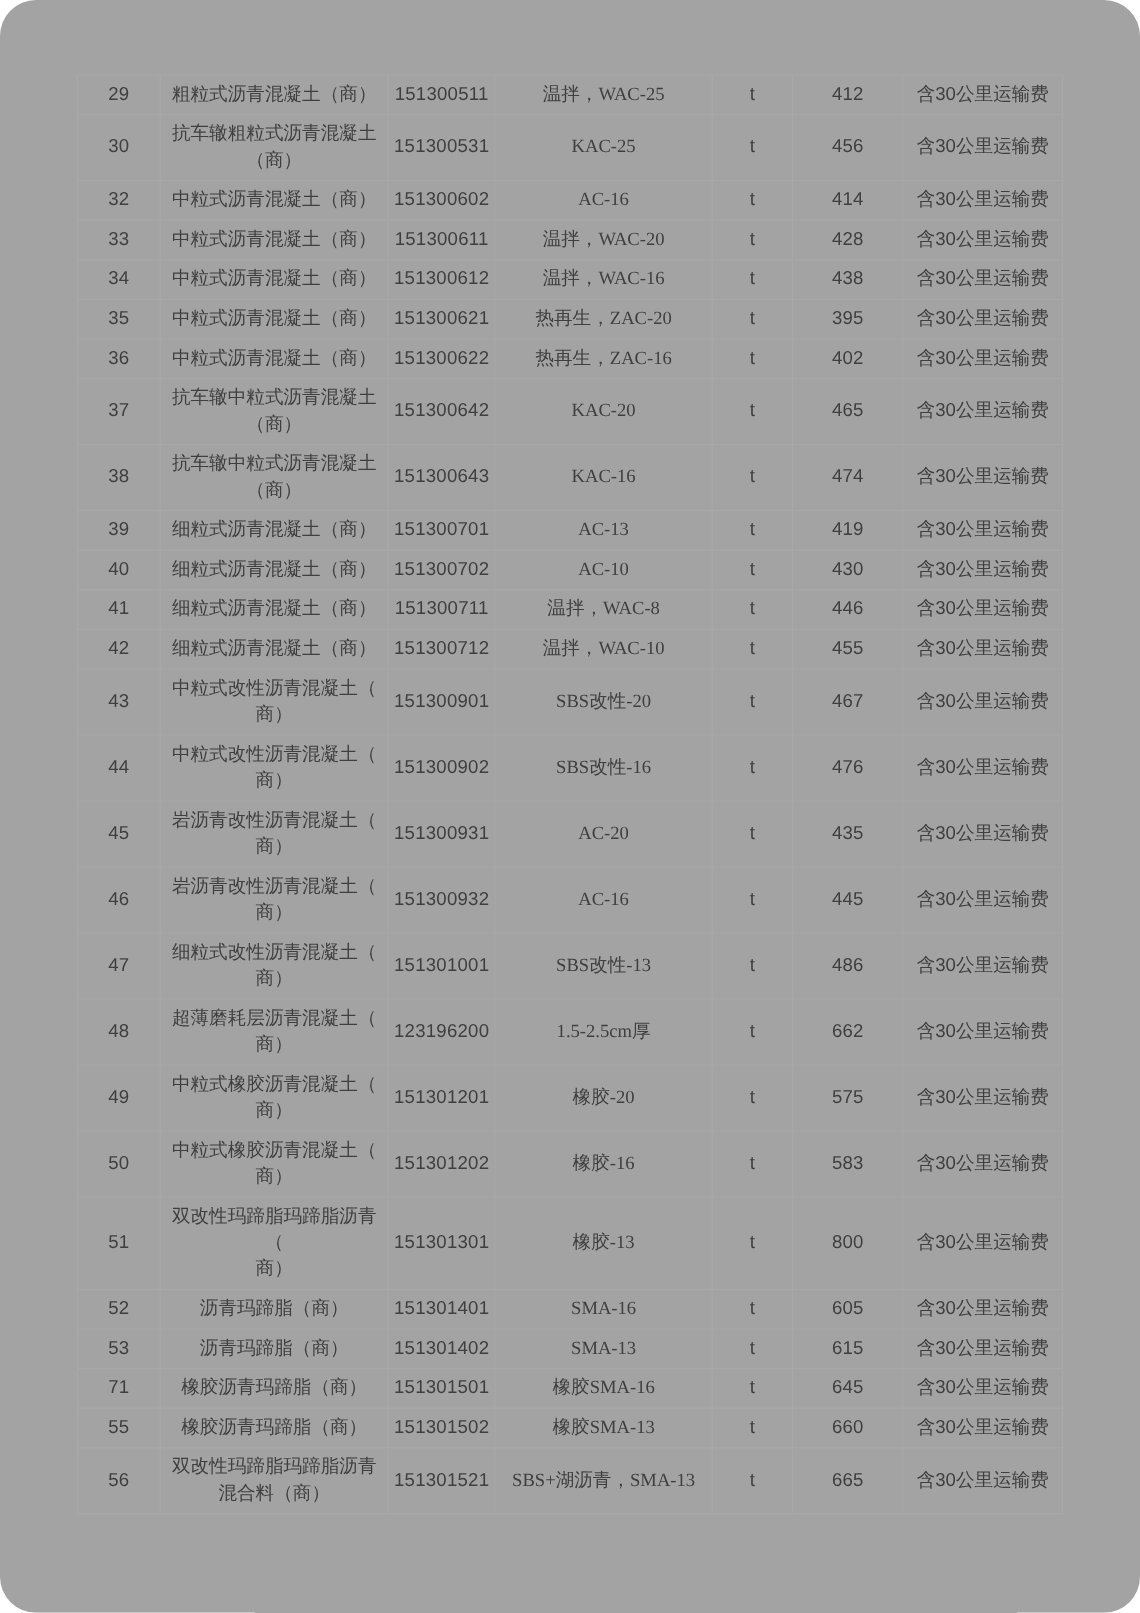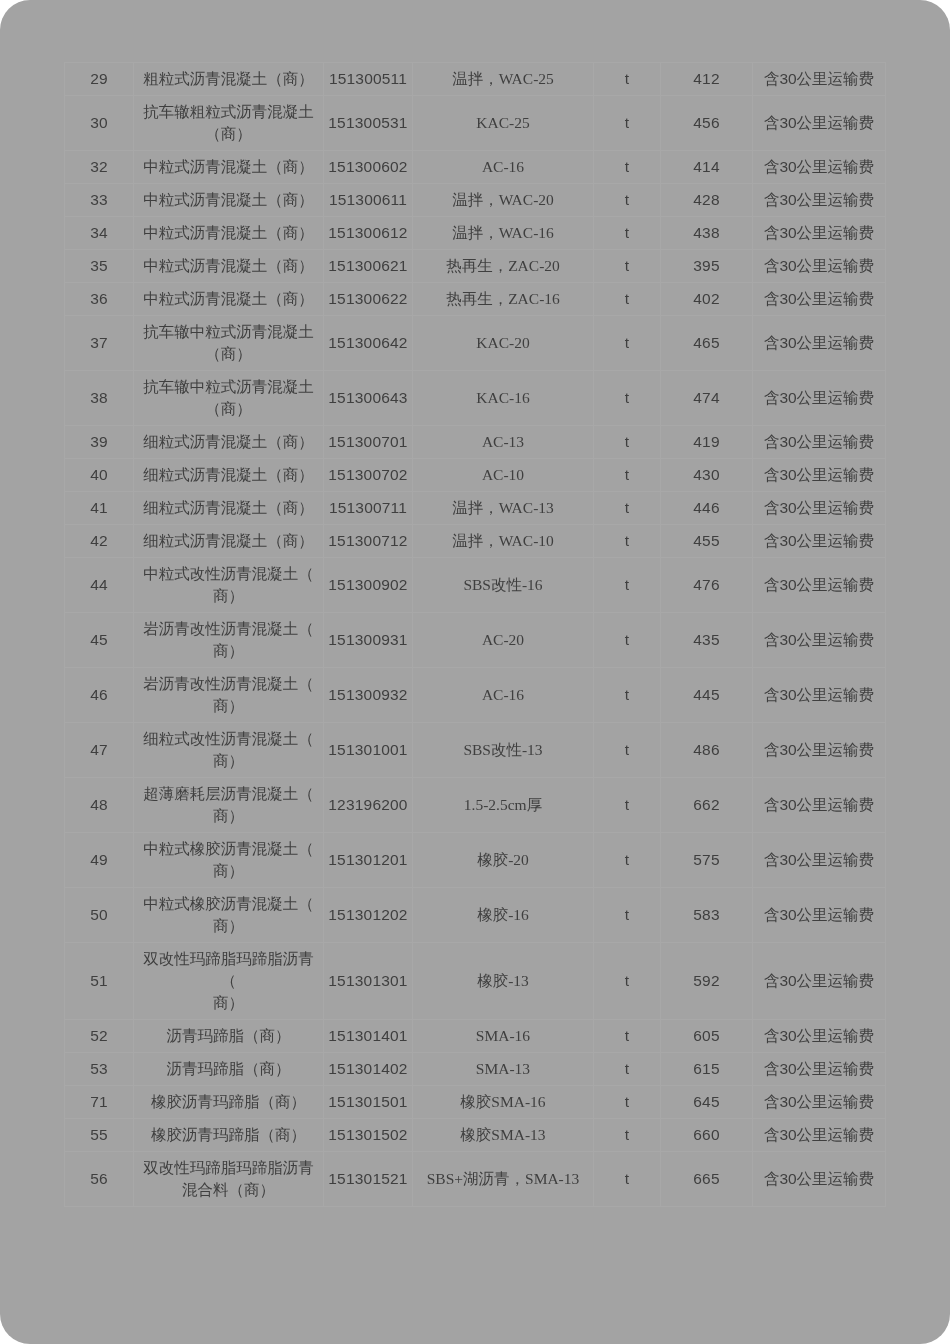--- a/index.html
+++ b/index.html
@@ -149,35 +149,45 @@
     <td class="c-code">151300702</td>
     <td class="c-spec">AC-10</td>
     <td class="c-unit">t</td>
     <td class="c-price">430</td>
     <td class="c-note">含30公里运输费</td>
   </tr>
         <tr>
     <td class="c-no">41</td>
     <td class="c-name">细粒式沥青混凝土（商）</td>
     <td class="c-code">151300711</td>
-    <td class="c-spec">温拌，WAC-13</td>
+    <td class="c-spec">温拌，WAC-8</td>
     <td class="c-unit">t</td>
     <td class="c-price">446</td>
     <td class="c-note">含30公里运输费</td>
   </tr>
         <tr>
     <td class="c-no">42</td>
     <td class="c-name">细粒式沥青混凝土（商）</td>
     <td class="c-code">151300712</td>
     <td class="c-spec">温拌，WAC-10</td>
     <td class="c-unit">t</td>
     <td class="c-price">455</td>
     <td class="c-note">含30公里运输费</td>
   </tr>
         <tr>
+    <td class="c-no">43</td>
+    <td class="c-name">中粒式改性沥青混凝土（
+商）</td>
+    <td class="c-code">151300901</td>
+    <td class="c-spec">SBS改性-20</td>
+    <td class="c-unit">t</td>
+    <td class="c-price">467</td>
+    <td class="c-note">含30公里运输费</td>
+  </tr>
+        <tr>
     <td class="c-no">44</td>
     <td class="c-name">中粒式改性沥青混凝土（
 商）</td>
     <td class="c-code">151300902</td>
     <td class="c-spec">SBS改性-16</td>
     <td class="c-unit">t</td>
     <td class="c-price">476</td>
     <td class="c-note">含30公里运输费</td>
   </tr>
         <tr>
@@ -240,21 +250,21 @@
     <td class="c-price">583</td>
     <td class="c-note">含30公里运输费</td>
   </tr>
         <tr>
     <td class="c-no">51</td>
     <td class="c-name">双改性玛蹄脂玛蹄脂沥青（
 商）</td>
     <td class="c-code">151301301</td>
     <td class="c-spec">橡胶-13</td>
     <td class="c-unit">t</td>
-    <td class="c-price">592</td>
+    <td class="c-price">800</td>
     <td class="c-note">含30公里运输费</td>
   </tr>
         <tr>
     <td class="c-no">52</td>
     <td class="c-name">沥青玛蹄脂（商）</td>
     <td class="c-code">151301401</td>
     <td class="c-spec">SMA-16</td>
     <td class="c-unit">t</td>
     <td class="c-price">605</td>
     <td class="c-note">含30公里运输费</td>

